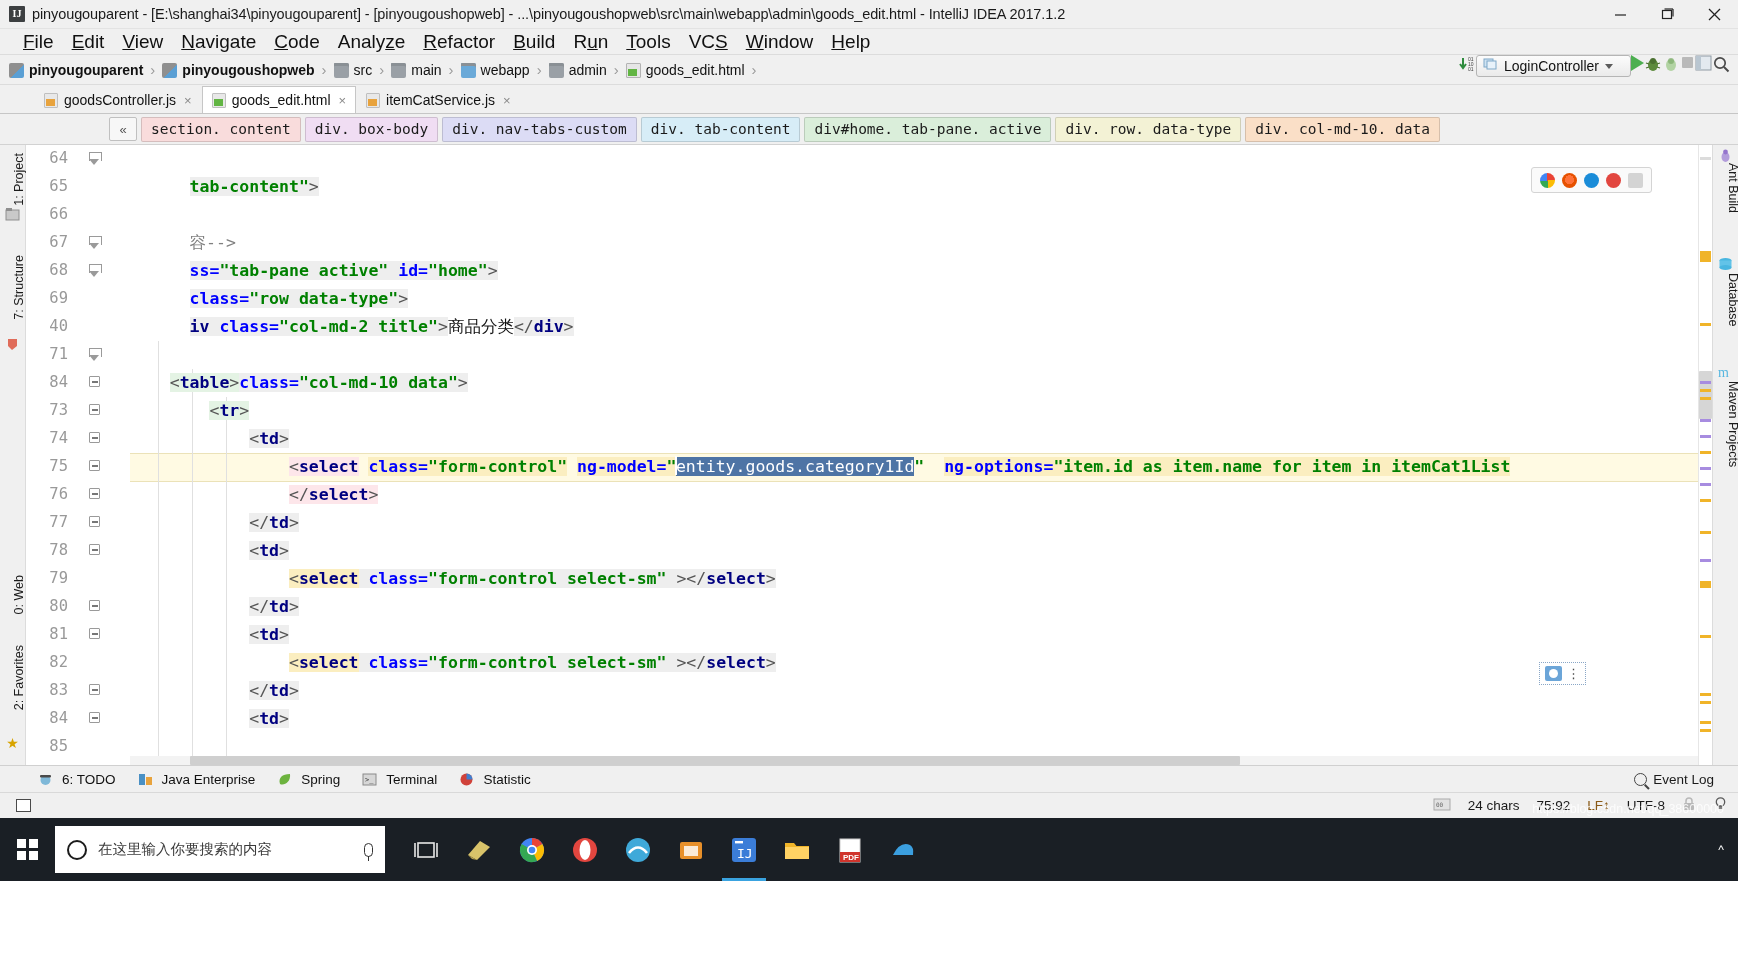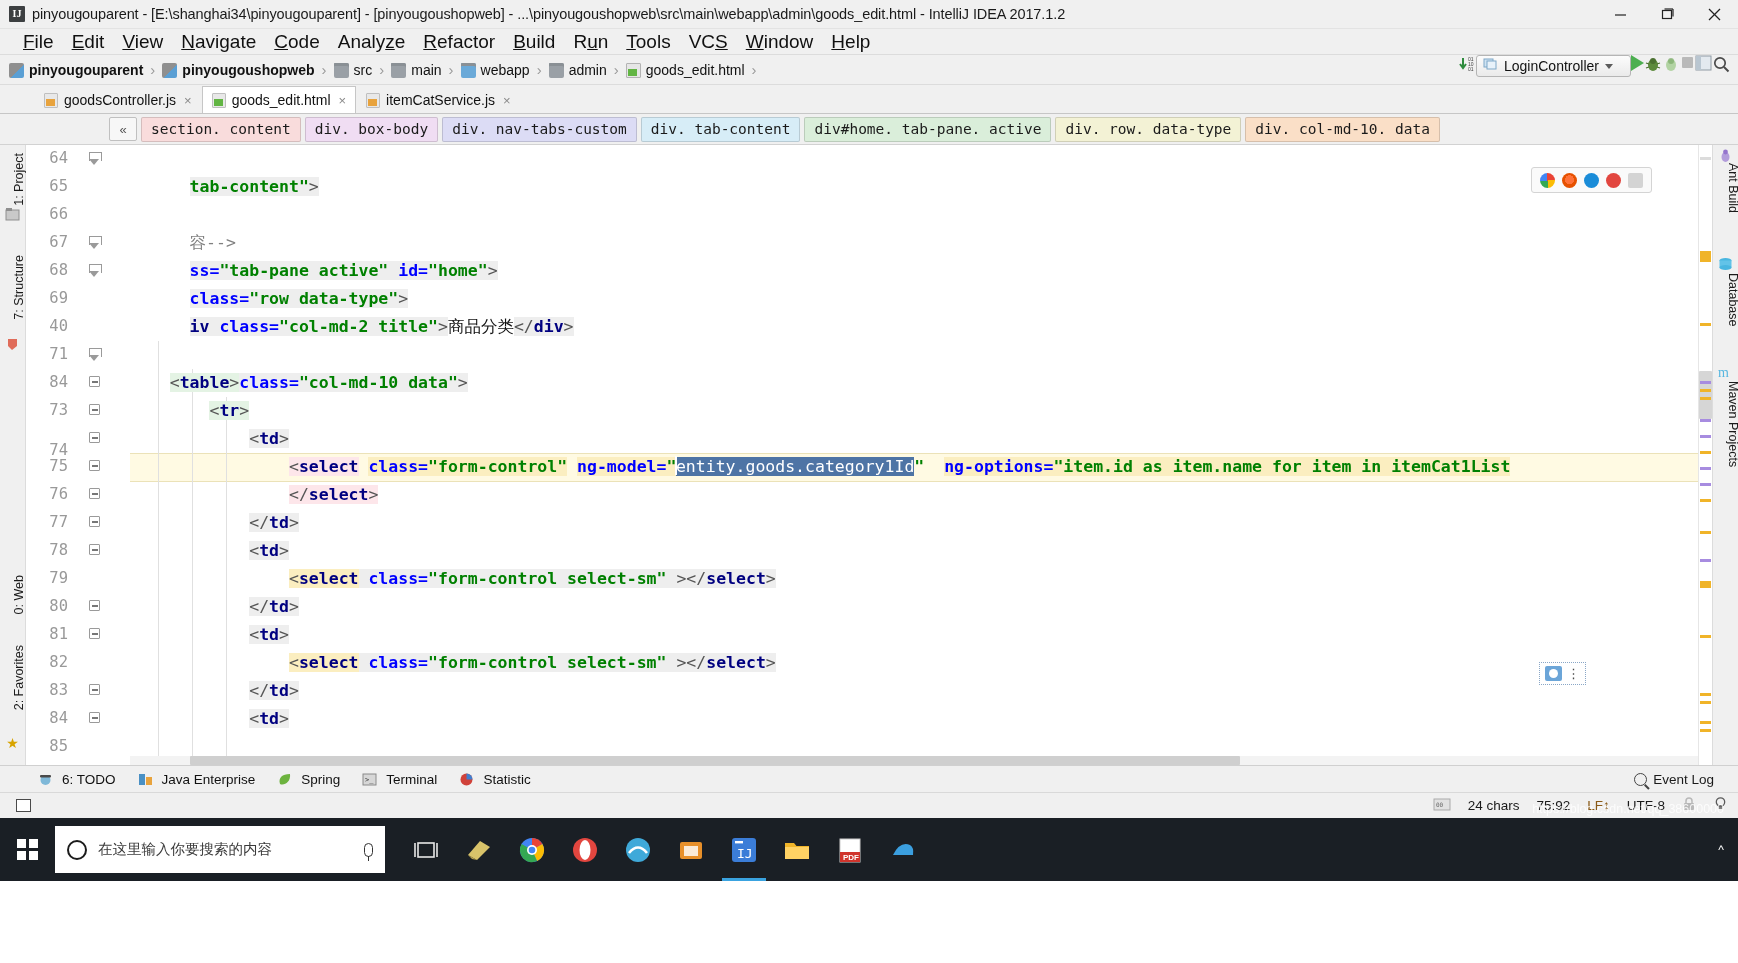--- a/index.html
+++ b/index.html
@@ -486,21 +486,21 @@
           <div class="fold-arrow"></div>
         </div>
         <div class="lineno" style="top: 228px;">84</div>
         <div class="fold" style="top: 231px;">
           <div class="fold-box"></div>
         </div>
         <div class="lineno" style="top: 256px;">73</div>
         <div class="fold" style="top: 259px;">
           <div class="fold-box"></div>
         </div>
-        <div class="lineno" style="top: 296px;">74</div>
+        <div class="lineno" style="top: 284px;">74</div>
         <div class="fold" style="top: 287px;">
           <div class="fold-box"></div>
         </div>
         <div class="lineno" style="top: 312px;">75</div>
         <div class="fold" style="top: 315px;">
           <div class="fold-box"></div>
         </div>
         <div class="lineno" style="top: 340px;">76</div>
         <div class="fold" style="top: 343px;">
           <div class="fold-box"></div>

